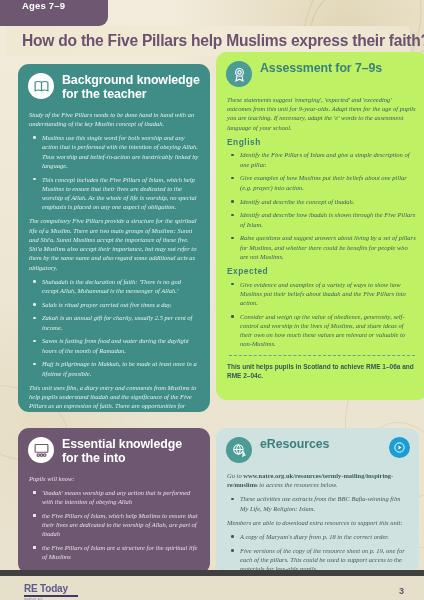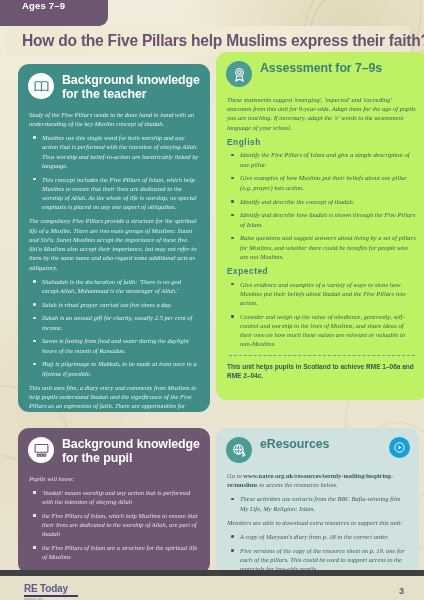--- a/index.html
+++ b/index.html
@@ -337,21 +337,21 @@
 <section class="card" id="ess-card">
   <div class="card-head">
     <span class="card-icon">
       <svg width="17" height="17" viewBox="0 0 24 24" fill="none" stroke="#6e5770" stroke-width="1.6">
         <rect x="3" y="3.5" width="18" height="11" rx="1.2"></rect>
         <circle cx="7.5" cy="18.5" r="1.8"></circle>
         <circle cx="12" cy="18.5" r="1.8"></circle>
         <circle cx="16.5" cy="18.5" r="1.8"></circle>
       </svg>
     </span>
-    <h2 class="card-title">Background knowledge for the pupil</h2>
+    <h2 class="card-title">Essential knowledge for the into</h2>
   </div>
   <div class="card-body">
     <p class="p">Pupils will know:</p>
     <ul class="bl sq">
       <li>'ibadah' means worship and any action that is performed with the intention of obeying Allah</li>
       <li>the Five Pillars of Islam, which help Muslims to ensure that their lives are dedicated to the worship of Allah, are part of ibadah</li>
       <li>the Five Pillars of Islam are a structure for the spiritual life of Muslims</li>
     </ul>
   </div>
 </section>

